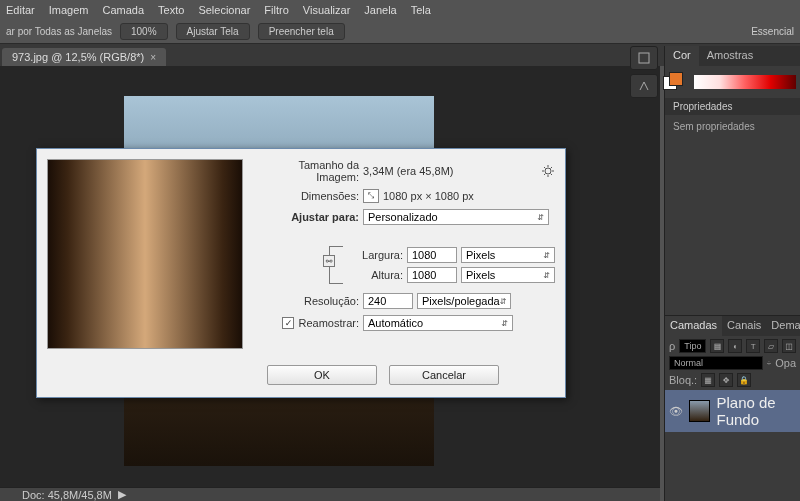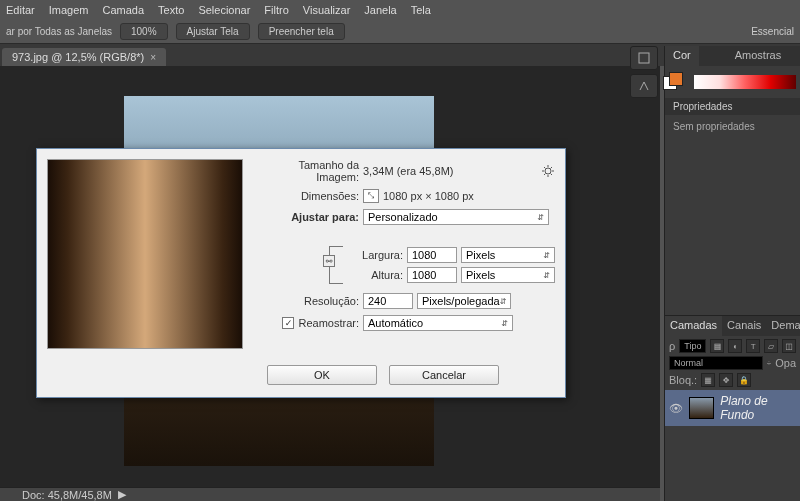--- a/index.html
+++ b/index.html
@@ -23,42 +23,42 @@
 
 .workspace { position: absolute; top: 66px; left: 0; right: 140px; bottom: 14px; background: #262626; }
 .canvas-img { position: absolute; left: 124px; top: 30px; width: 310px; height: 370px; background: linear-gradient(to bottom, #a9c4d6 0%, #8aa5b8 20%, #3a2a1a 60%, #1a120a 100%); }
 
 
 .rightcol { position: absolute; top: 46px; right: 140px; width: 30px; display: flex; flex-direction: column; gap: 4px; }
 .rc-ico { width: 28px; height: 24px; background: #3a3a3a; border: 1px solid #222; border-radius: 3px; display: flex; align-items: center; justify-content: center; }
 
 
 .rightpanel { position: absolute; top: 46px; right: 0; width: 136px; bottom: 0; background: #3b3b3b; border-left: 1px solid #222; display: flex; flex-direction: column; }
-.panel-tabs { display: flex; background: #313131; height: 20px; font-size: 10px; gap: 28px; }
+.panel-tabs { display: flex; background: #313131; height: 20px; font-size: 10px; }
 .panel-tab { padding: 3px 8px; color: #bbb; }
 .panel-tab.active { background: #3b3b3b; color: #ddd; }
 .color-panel { height: 32px; background: #3b3b3b; padding: 3px 4px; display: flex; align-items: center; gap: 3px; }
 .swatch { width: 14px; height: 14px; border: 1px solid #222; }
 .swatch.fg { background: #e5772a; }
 .swatch.bg { background: #fff; position: relative; left: -6px; top: 4px; }
 .hue-strip { flex: 1; height: 14px; background: linear-gradient(to right, #fff, #ffe0e0, #ff6060, #e00000, #600000); }
 .props-head { background: #313131; padding: 3px 8px; color: #ccc; font-size: 10px; }
 .props-body { padding: 6px 8px; color: #aaa; font-size: 10px; flex: 0 0 200px; }
 
 .layers-panel { border-top: 1px solid #222; }
 .layers-tabs { display: flex; background: #313131; height: 20px; font-size: 9px; }
 .layers-tabs .panel-tab { padding: 3px 5px; }
 .layer-controls { padding: 3px 4px; display: flex; flex-direction: column; gap: 3px; font-size: 9px; color: #aaa; }
 .lc-row { display: flex; align-items: center; gap: 4px; }
 .lc-dd { background: #000000; border: 1px solid #222; padding: 1px 4px; flex: 1; font-size: 9px; color: #aaa; }
 .mini-ico { width: 14px; height: 14px; background: #333; border: 1px solid #222; display: flex; align-items: center; justify-content: center; font-size: 8px; }
 .layer-item { display: flex; align-items: center; gap: 6px; padding: 4px; background: #5a6a8a; }
 .eye { width: 14px; height: 14px; display: flex; align-items: center; justify-content: center; color: #ccc; }
 .layer-thumb { width: 28px; height: 22px; background: linear-gradient(to bottom, #8899aa, #332211); border: 1px solid #000; }
-.layer-name { font-style: italic; color: #eee; font-size: 12px; }
+.layer-name { color: #eee; font-size: 15px; }
 
 
 .statusbar { position: absolute; left: 0; right: 140px; bottom: 0; height: 14px; background: #444; display: flex; align-items: center; gap: 6px; padding: 0 4px; font-size: 9px; color: #ccc; border-top: 1px solid #222; }
 .status-field { background: #333; padding: 0 6px; }
 
 
 .dialog { position: absolute; left: 36px; top: 148px; width: 530px; background: #f0f0f0; border: 1px solid #6b8aac; box-shadow: 2px 2px 8px rgba(0,0,0,0.5); }
 .dlg-title { height: 24px; background: linear-gradient(to bottom, #fdfdfd, #e8e8e8); border-bottom: 1px solid #ccc; display: flex; align-items: center; padding: 0 6px; color: #333; font-size: 11px; position: relative; }
 .dlg-close { position: absolute; right: 4px; top: 2px; width: 40px; height: 18px; background: linear-gradient(to bottom, #e57373, #c62828); border: 1px solid #8b1a1a; border-radius: 2px; color: #fff; display: flex; align-items: center; justify-content: center; font-size: 11px; }
 .dlg-body { padding: 10px; display: flex; gap: 10px; }

